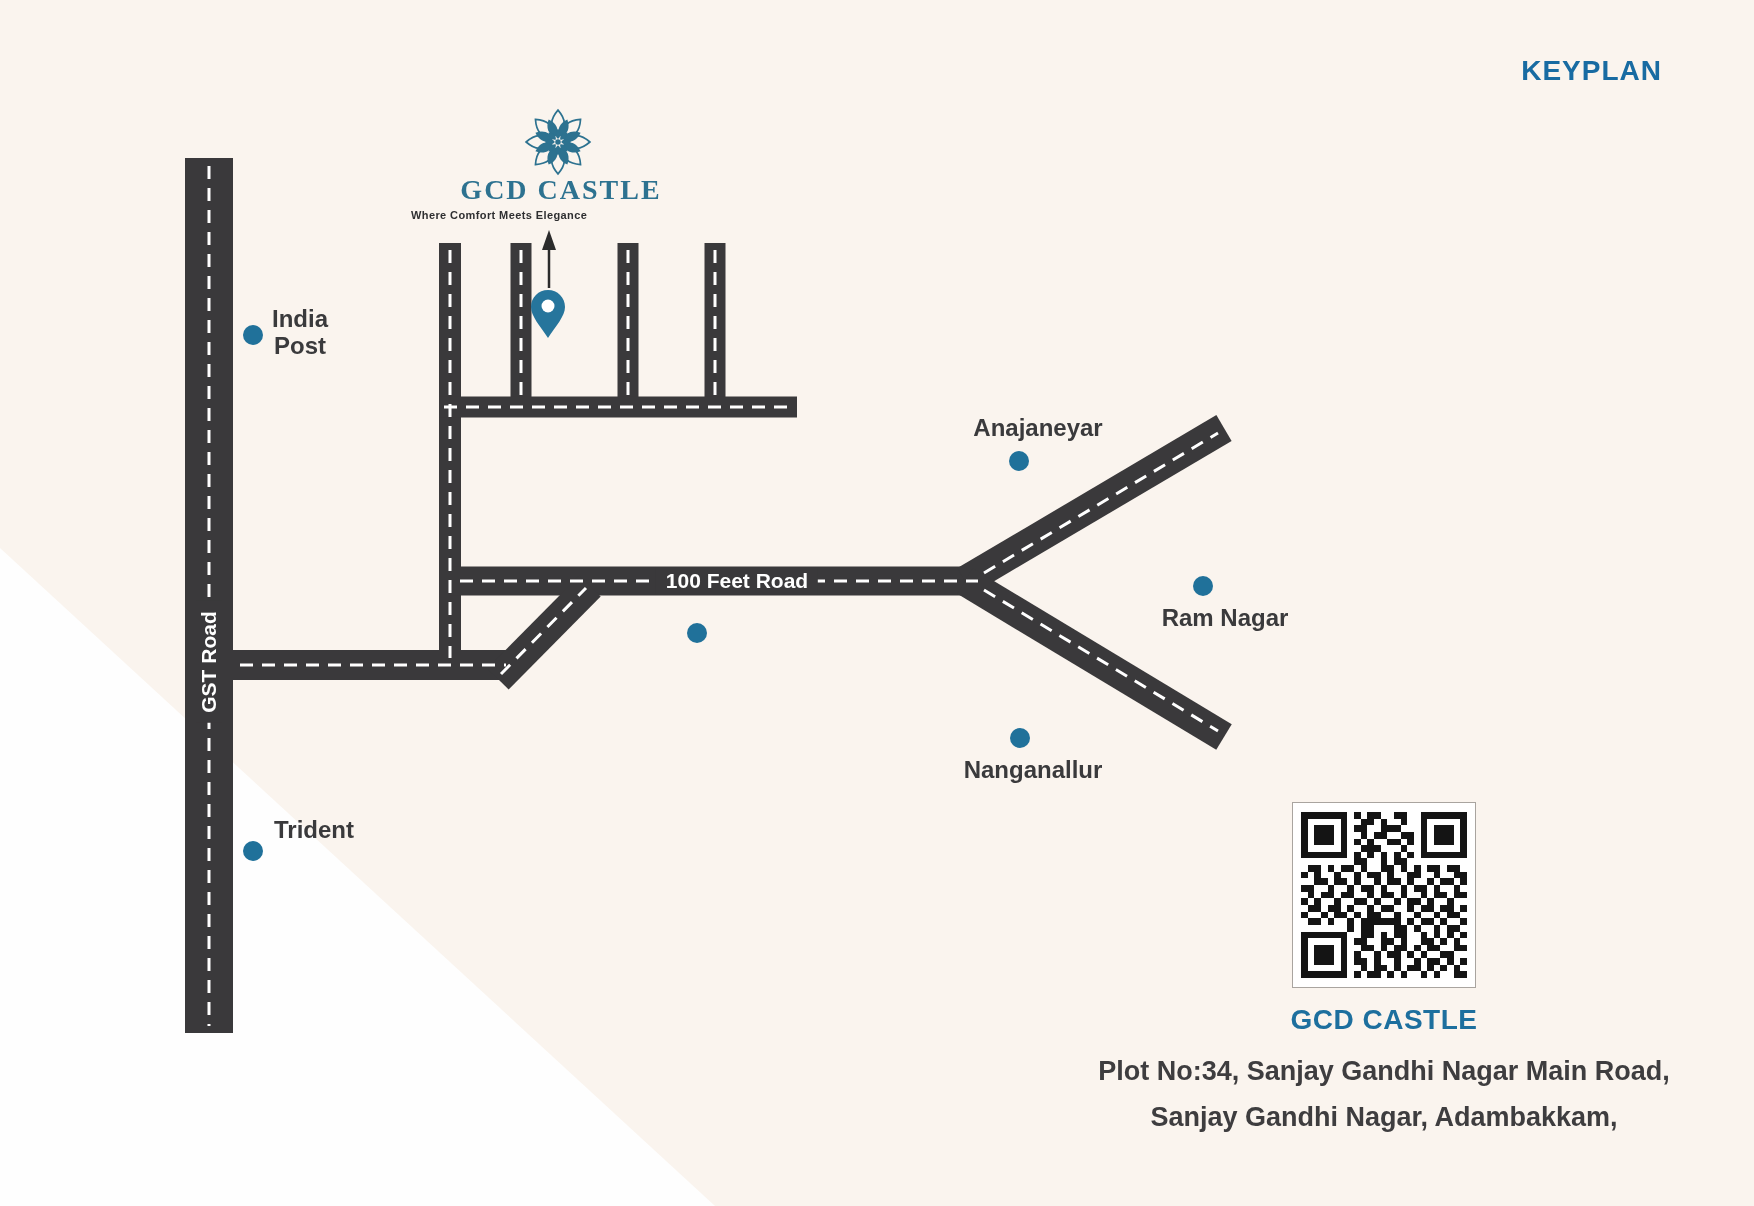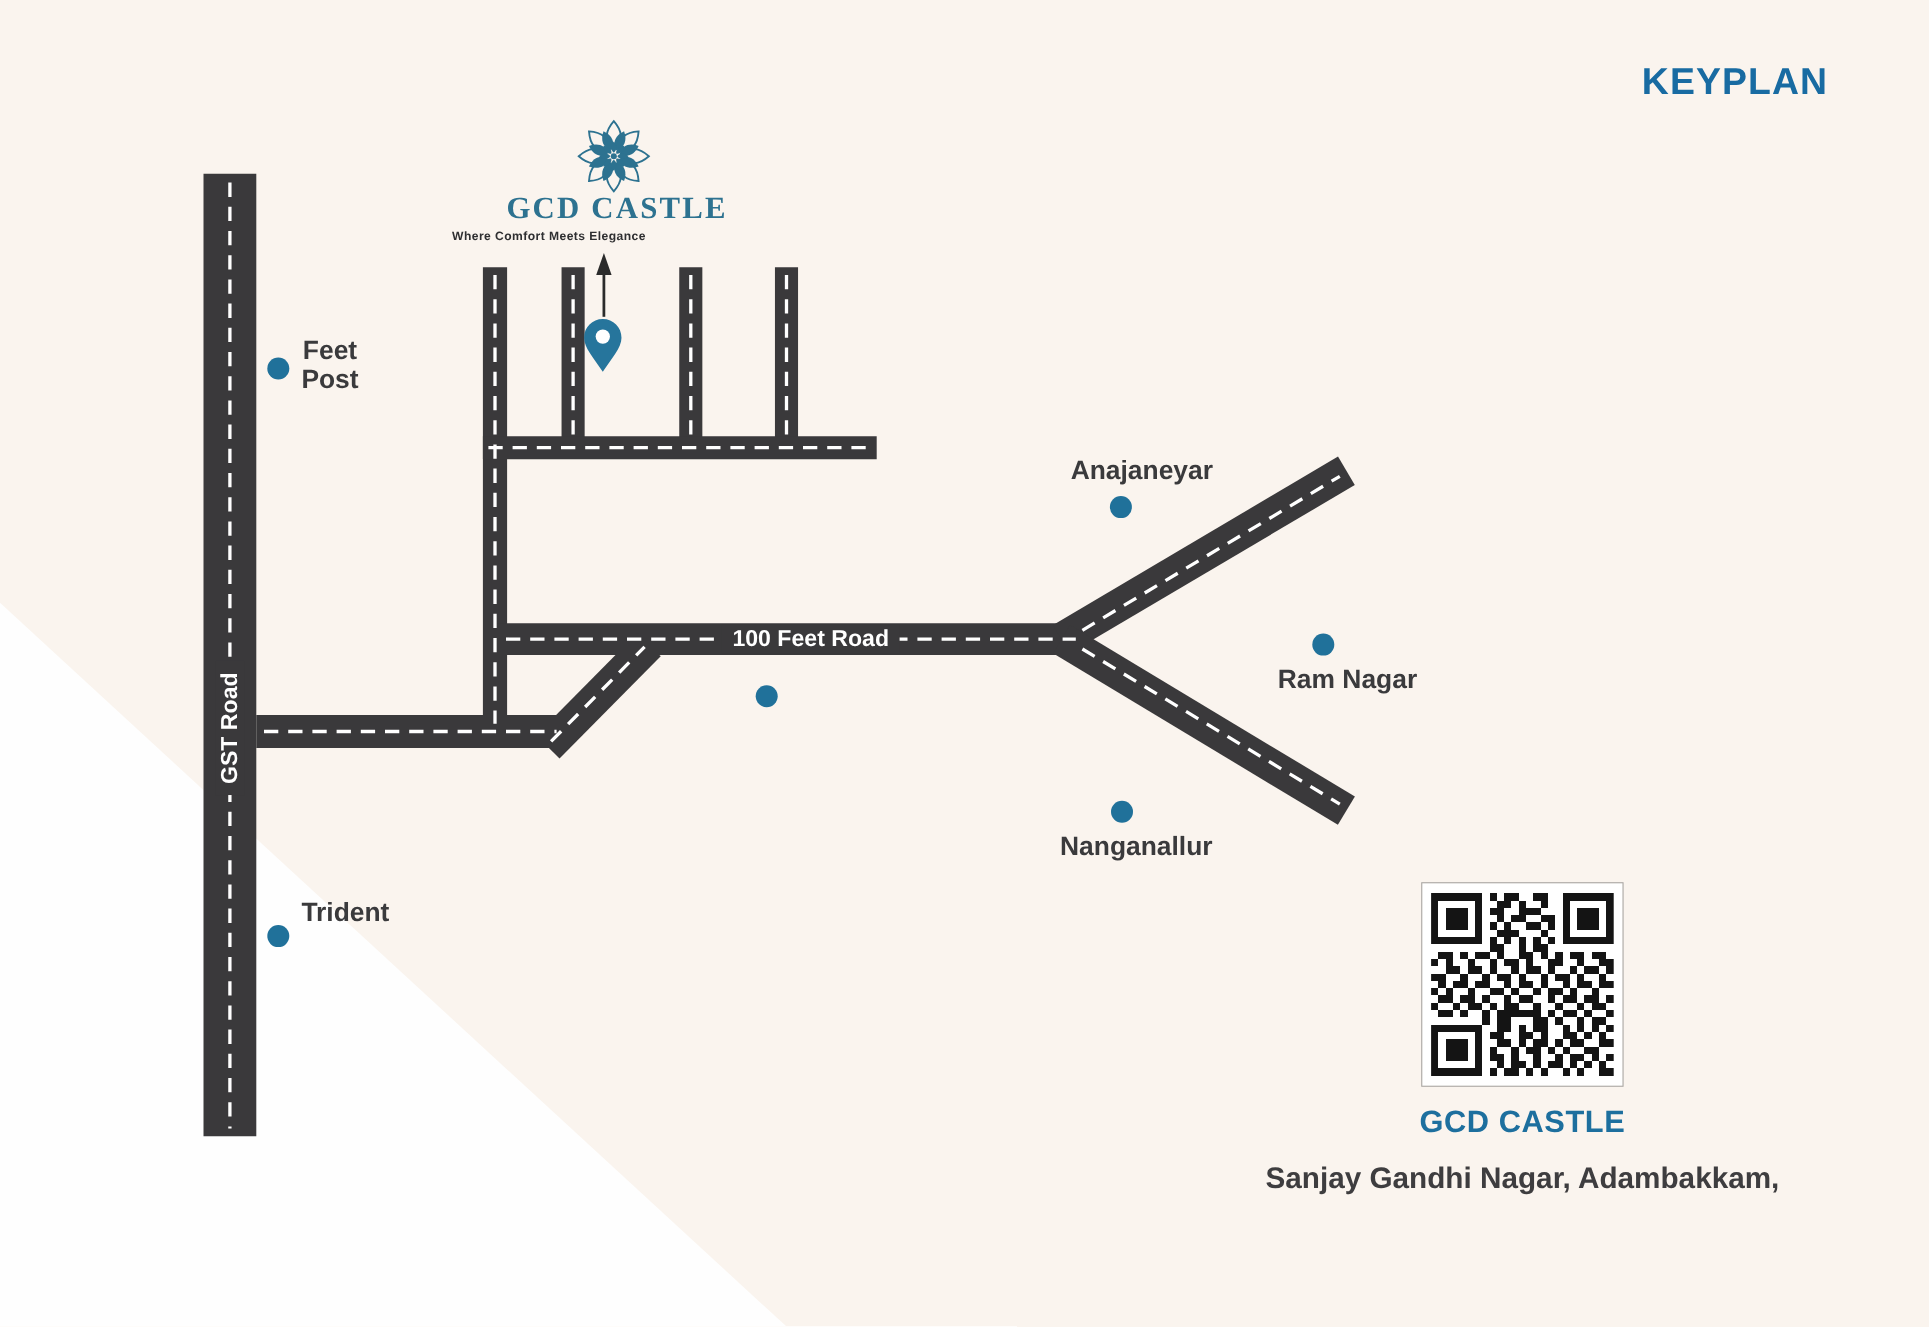--- a/index.html
+++ b/index.html
@@ -15,21 +15,21 @@
     position:absolute;left:0;top:0;width:1754px;height:1206px;
     background:#fefefe;
     clip-path:polygon(0px 548px, 715px 1206px, 0px 1206px);
   }
   .abs{position:absolute;}
   svg.map-roads{position:absolute;left:0;top:0;}
 
   
   .keyplan-title{
     top:55px;right:92px;
-    font-size:34px;font-weight:800;letter-spacing:1px;
+    font-size:28px;font-weight:800;letter-spacing:1px;
     color:#186ba2;
   }
 
   
   .logo-flower{left:524px;top:108px;width:68px;height:68px;}
   .logo-title{
     left:411px;top:174px;width:300px;text-align:center;
     font-family:"Liberation Serif", serif;
     font-size:28px;font-weight:600;letter-spacing:2px;color:#2d7290;
   }
@@ -167,21 +167,21 @@
     </g>
   </svg>
   <div class="abs logo-title">GCD CASTLE</div>
   <div class="abs logo-tagline">Where Comfort Meets Elegance</div>
 
   <div class="abs road-label gst">GST Road</div>
   <div class="abs road-label feet">100 Feet Road</div>
 
   <div class="abs dot" style="left:243px;top:325px;"></div>
   <div class="abs lm-label center" style="left:230px;top:305px;width:140px;">
-    <div>Feet</div>
+    <div>India</div>
     <div>Post</div>
   </div>
 
   <div class="abs dot" style="left:243px;top:841px;"></div>
   <div class="abs lm-label" style="left:274px;top:816px;">Trident</div>
 
   <div class="abs dot" style="left:687px;top:623px;"></div>
 
   <div class="abs dot" style="left:1009px;top:451px;"></div>
   <div class="abs lm-label center" style="left:898px;top:414px;width:280px;">Anajaneyar</div>
@@ -517,16 +517,17 @@
         <rect x="13" y="24" width="1" height="1"></rect>
         <rect x="15" y="24" width="1" height="1"></rect>
         <rect x="18" y="24" width="1" height="1"></rect>
         <rect x="20" y="24" width="1" height="1"></rect>
         <rect x="23" y="24" width="1" height="1"></rect>
         <rect x="24" y="24" width="1" height="1"></rect>
       </svg>
   </div>
   <div class="abs footer-title">GCD CASTLE</div>
   <div class="abs footer-address">
+    <div>Plot No:34, Sanjay Gandhi Nagar Main Road,</div>
     <div>Sanjay Gandhi Nagar, Adambakkam,</div>
   </div>
 
 </div>
 
 </body></html>

